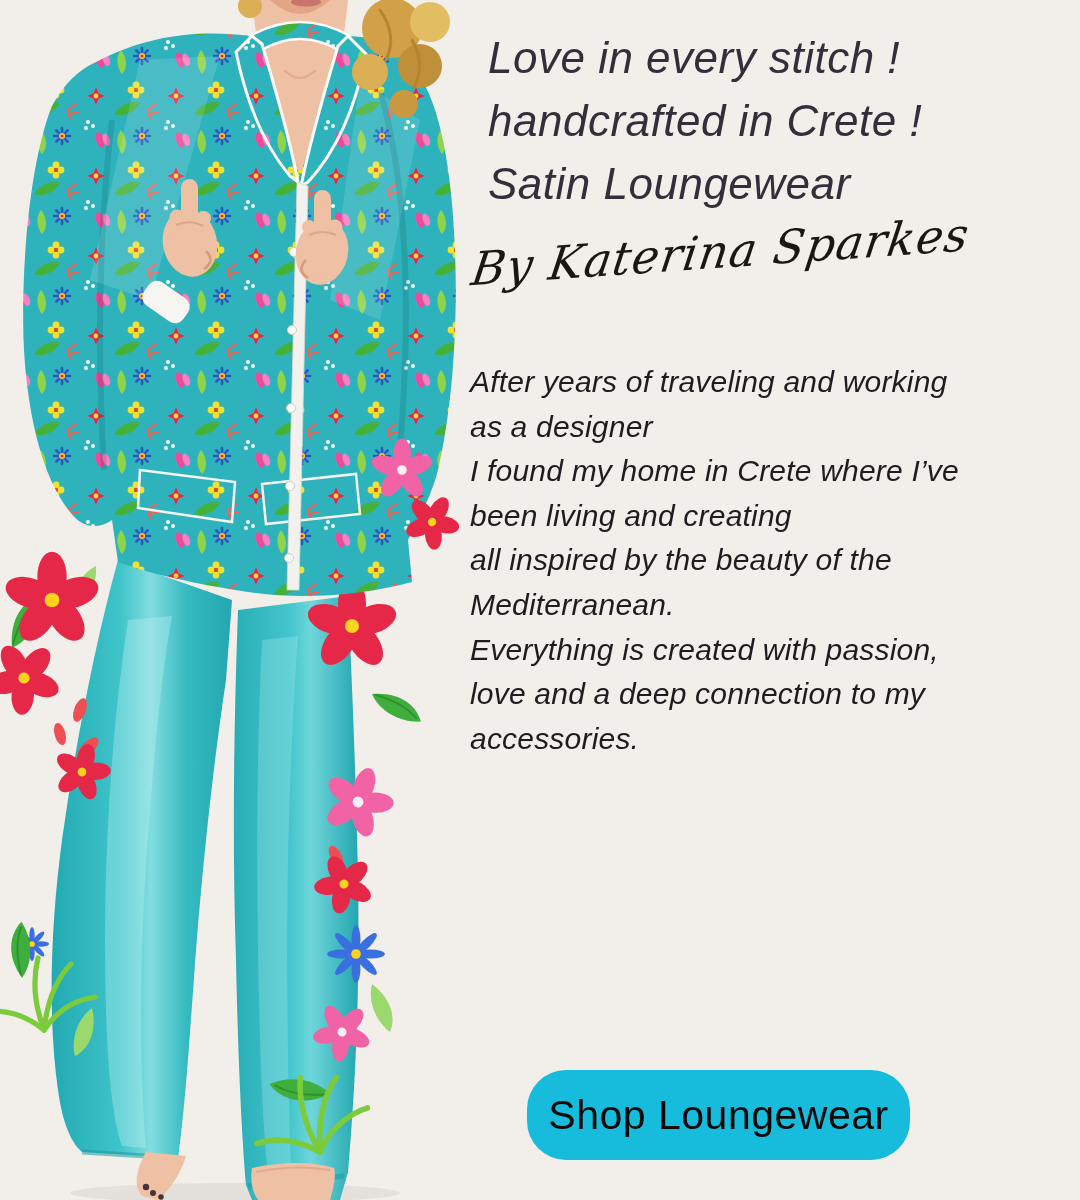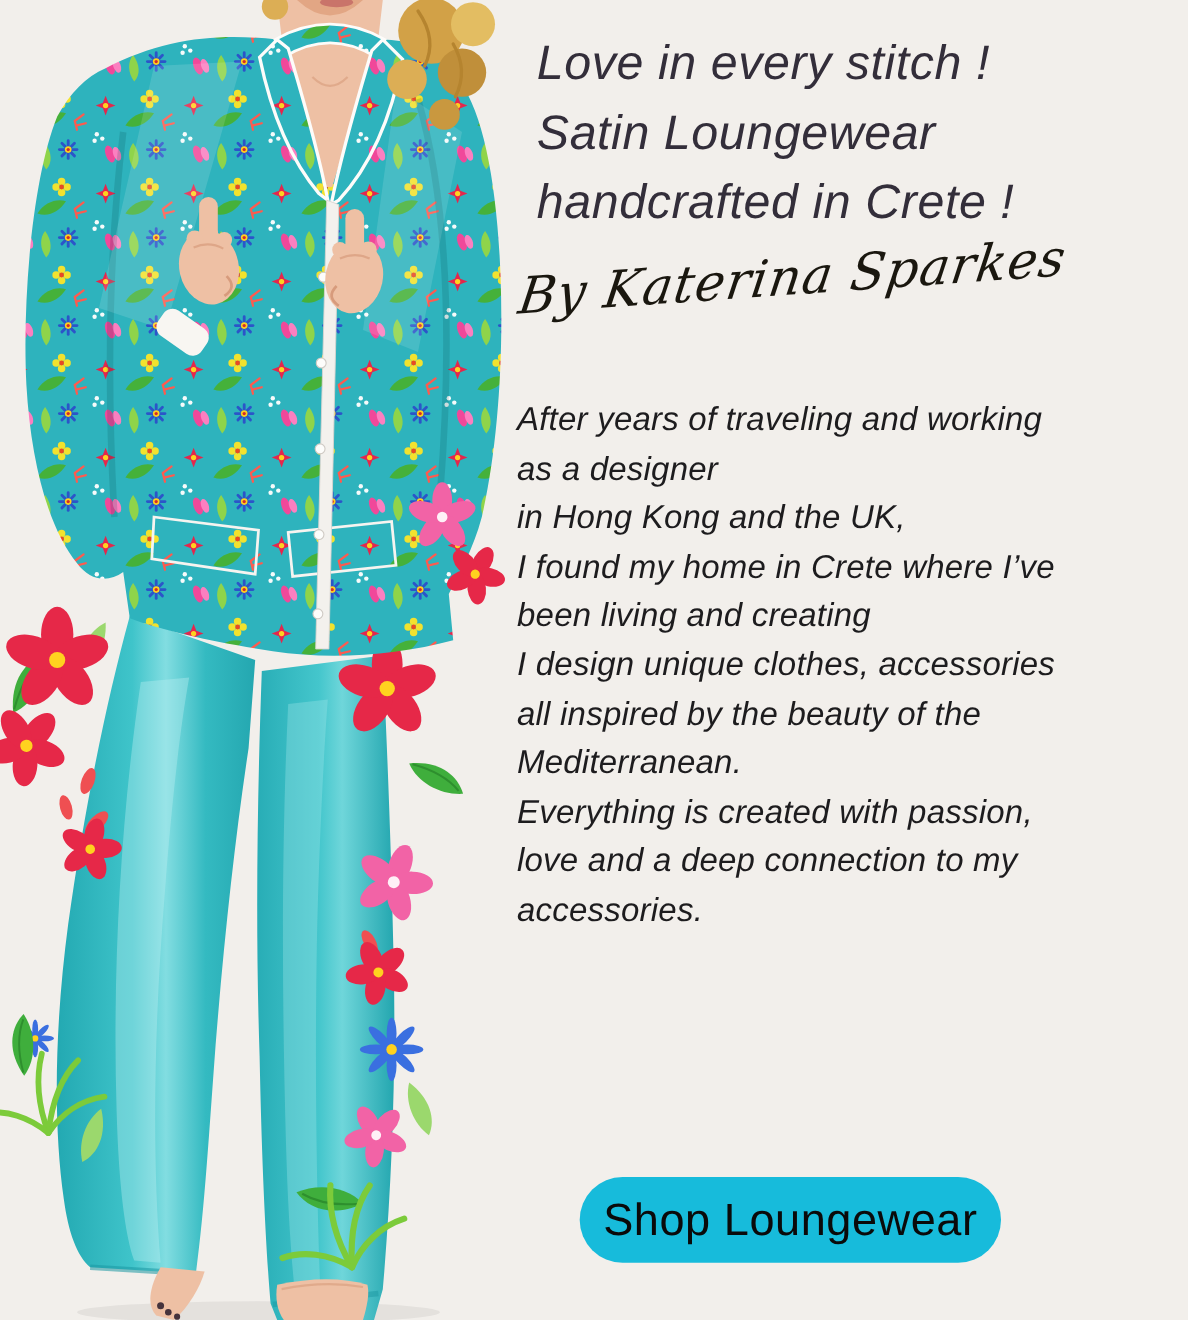--- a/index.html
+++ b/index.html
@@ -27,21 +27,21 @@
     transform:rotate(-4deg) skewX(-12deg);transform-origin:left center;
     white-space:nowrap;letter-spacing:1px;
   }
   .story{
     position:absolute;left:0px;top:360px;
     font-size:30px;line-height:44.6px;color:#1d1c1e;
     letter-spacing:.2px;
   }
   .story div{white-space:nowrap;font-style:italic;}
   .cta{
-    position:absolute;left:527px;top:1070px;width:383px;height:78px;
+    position:absolute;left:527px;top:1070px;width:383px;height:90px;
     background:#17bbdb;border-radius:39px;
     display:flex;align-items:center;justify-content:center;
     font-size:41px;color:#0a0a0a;text-decoration:none;
     letter-spacing:.5px;cursor:pointer;
   }
 </style>
 </head>
 <body>
 
 <div class="hero" role="img" aria-label="Model wearing turquoise satin loungewear with colorful tropical floral print, handcrafted in Crete">
@@ -316,33 +316,31 @@
         <path d="M-13,-17 Q1,-23 14,-17" stroke="#d79b7c" stroke-width="2" fill="none" opacity="0.7"></path>
       </g>
     </g>
   </svg>
 </div>
 
 <div class="text-col">
 
   <div class="headline">
     <div>Love in every stitch !</div>
+    <div>handcrafted in Crete !</div>
     <div>Satin Loungewear</div>
-    <div>handcrafted in Crete !</div>
   </div>
 
   <div class="signature">By Katerina Sparkes</div>
 
   <div class="story">
     <div>After years of traveling and working</div>
     <div>as a designer</div>
-    <div>in Hong Kong and the UK,</div>
     <div>I found my home in Crete where I’ve</div>
     <div>been living and creating</div>
-    <div>I design unique clothes, accessories</div>
     <div>all inspired by the beauty of the</div>
     <div>Mediterranean.</div>
     <div>Everything is created with passion,</div>
     <div>love and a deep connection to my</div>
     <div>accessories.</div>
   </div>
 
 </div>
 
 <a class="cta" href="#">Shop Loungewear</a>

